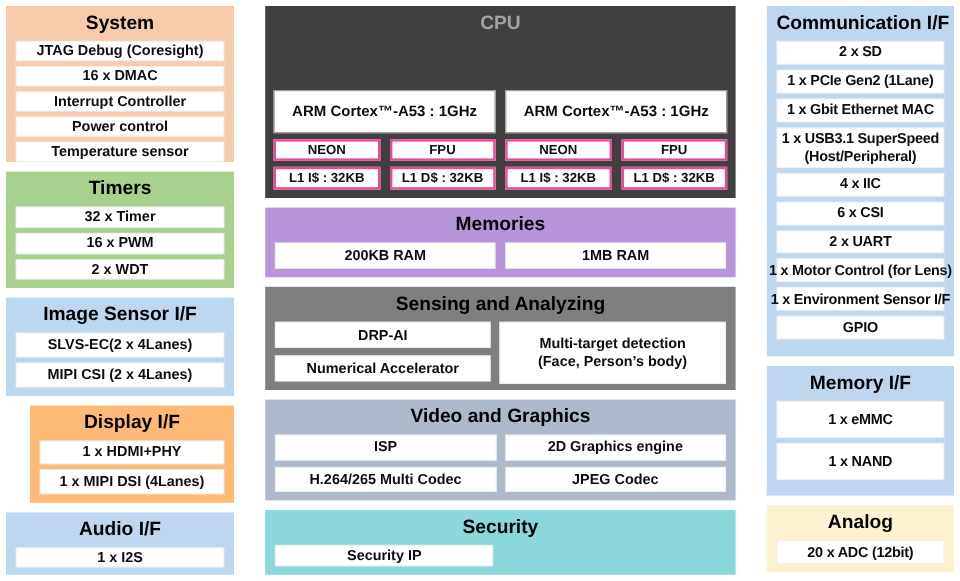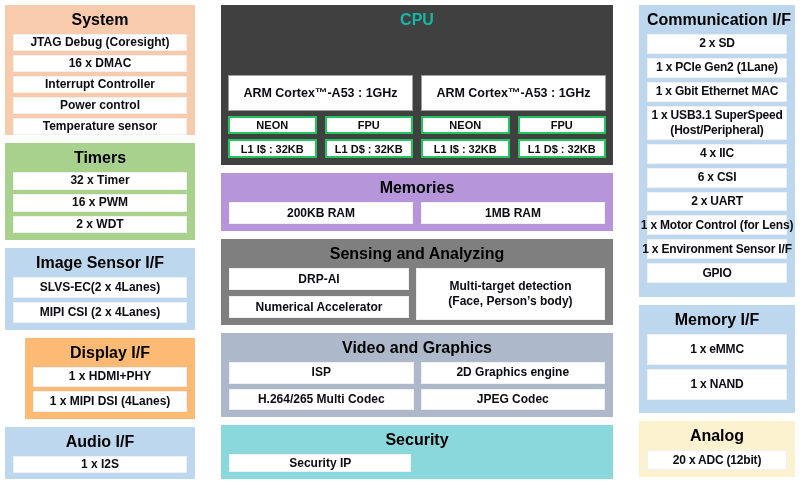--- a/index.html
+++ b/index.html
@@ -42,31 +42,31 @@
   .h-display { height:82px; }
   .h-audio   { height:52px; }
 
   
   .h-cpu      { height:160px; padding:4px 7px 7px 7px; }
   .h-memories { height:58px; }
   .h-sensing  { height:86px; }
   .h-video    { height:84px; }
   .h-security { height:54px; }
 
-  .cpu-title { color:#14b8a6; }
+  .cpu-title { color:#a3a3a3; }
   .cpu-body { display:flex; flex-direction:column; gap:5px; flex:1;margin-top:41px; }
   .cpu-row { display:flex; gap:8px; flex:1; }
   .cpu-core {
     background:#fff; border:1px solid #9e9e9e; flex:1; display:flex;
     align-items:center; justify-content:center; font-size:12.5px;
     color:#0b0b12; flex-basis:0;
   }
   .cpu-row-cores { flex:1.9; }
   .cpu-sub {
-    background:#fff; border:2px solid #22c55e; flex:1; display:flex;
+    background:#fff; border:2px solid #ec4899; flex:1; display:flex;
     align-items:center; justify-content:center; font-size:11px;
     color:#0b0b12; white-space:nowrap; flex-basis:0;
   }
   .cpu-l2 { font-size:12px; }
 
   .row2 { display:flex; gap:8px; flex:1; }
   .row2 .item { flex-basis:0; }
 
   .sensing-body { display:flex; gap:7px; flex:1; }
   .sensing-left { flex:1; display:flex; flex-direction:column; gap:6px; }

